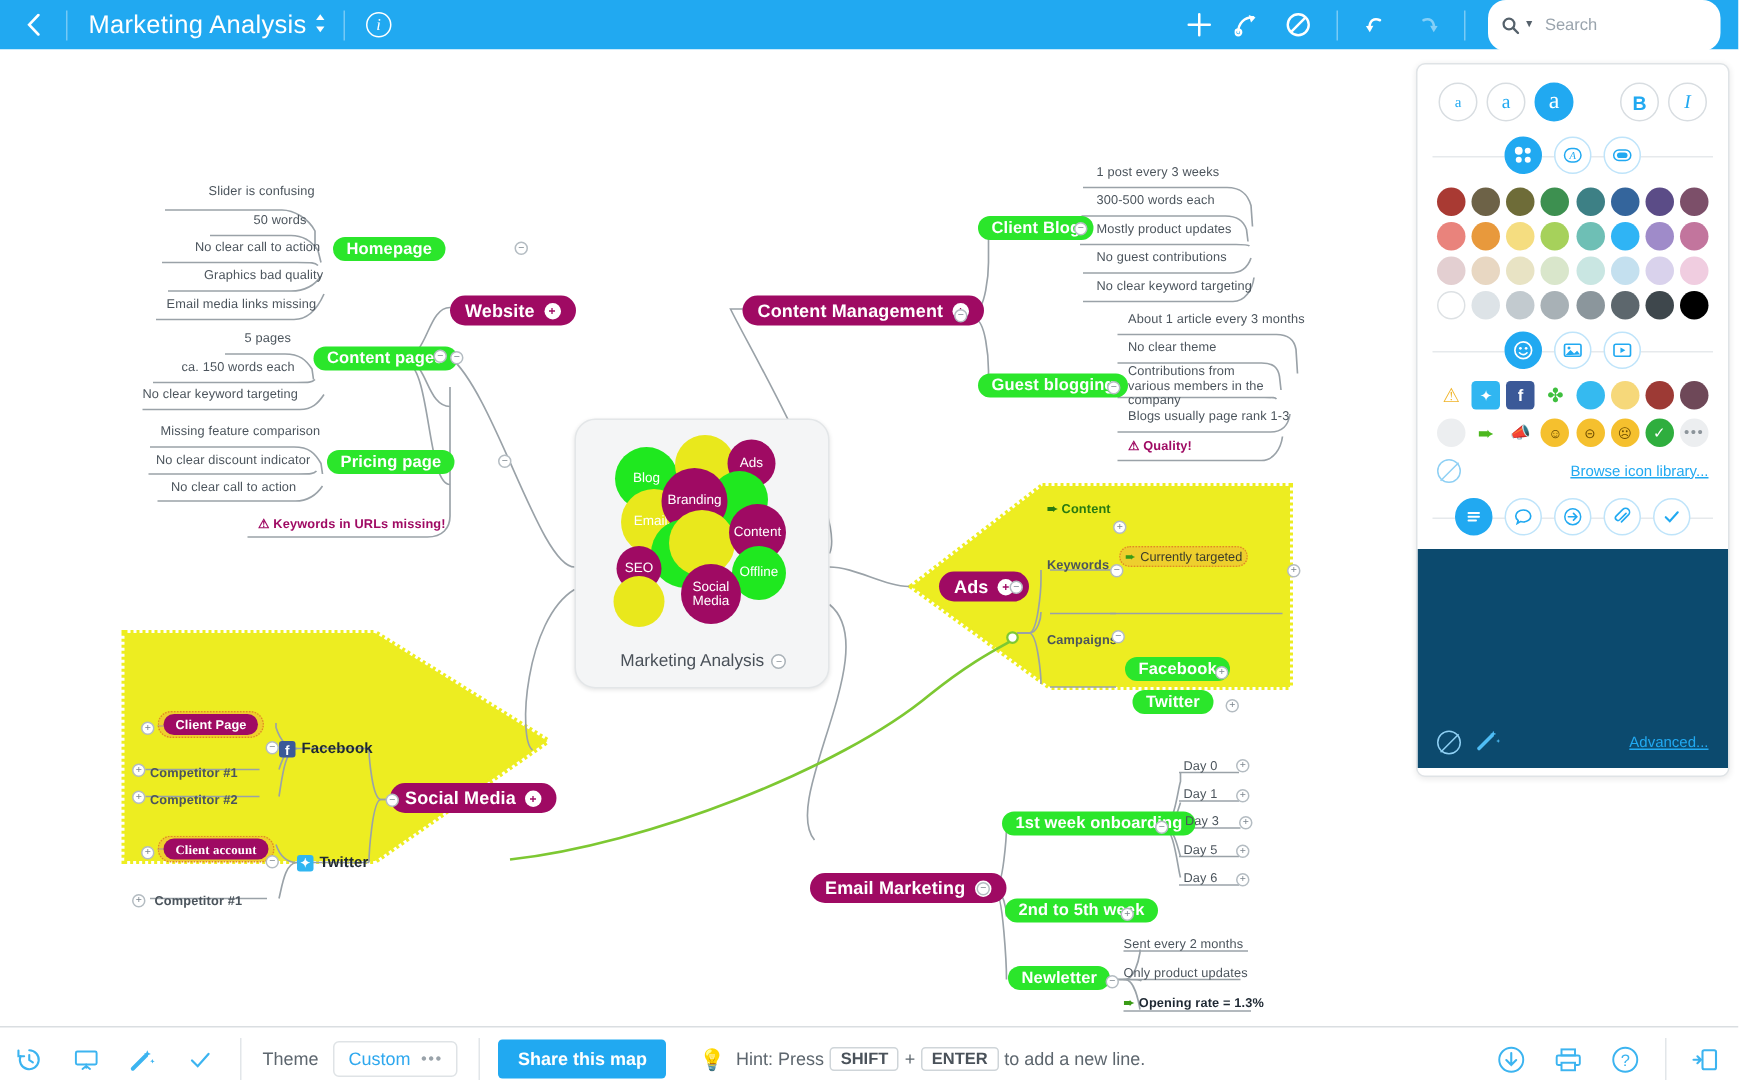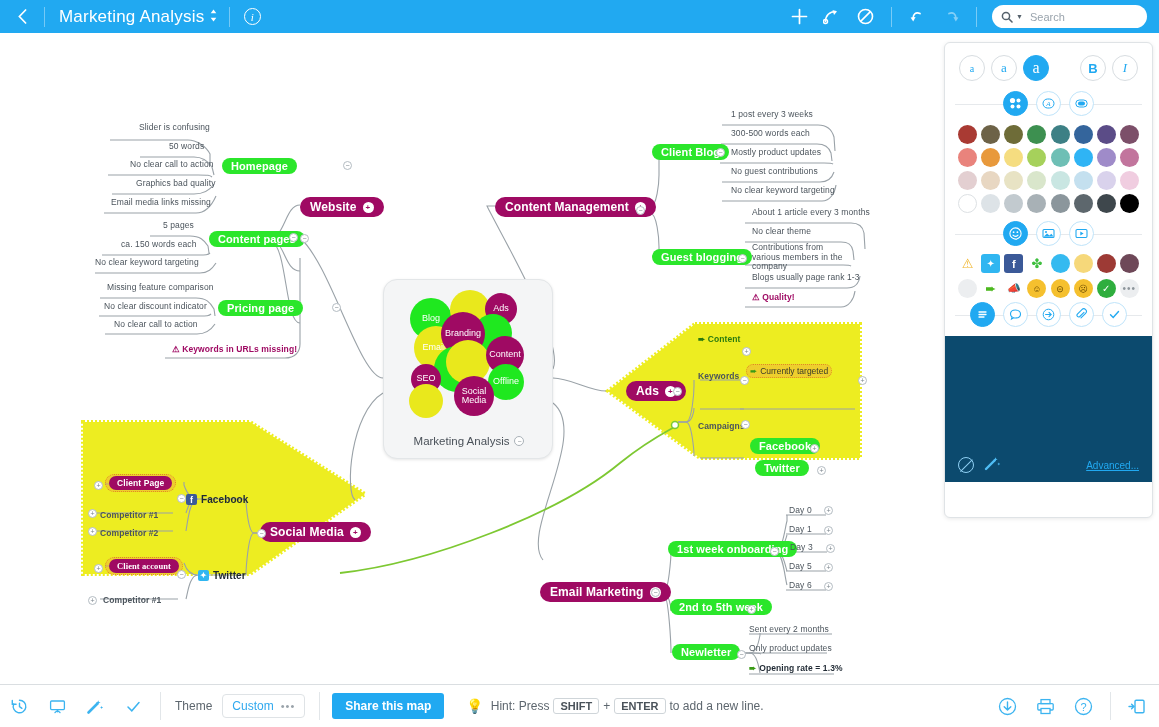--- a/index.html
+++ b/index.html
@@ -25,21 +25,21 @@
   .circ-i { width:17px; height:17px; border:1.4px solid #fff; border-radius:50%; color:#fff;
     font-size:11px; font-style:italic; display:flex; align-items:center; justify-content:center;
     font-family:"Liberation Serif", serif; }
   .tb-right { margin-left:auto; display:flex; align-items:center; height:33px; padding-right:12px; }
   .tb-icon { width:33px; height:33px; display:flex; align-items:center; justify-content:center;
     color:#fff; }
   .tb-icon.dim { opacity:.45; }
   .tb-vsep { width:1px; height:20px; background:rgba(255,255,255,.40); margin:0 9px; }
   .search {
     width:155px; height:23px; background:#fff; border-radius:12px; display:flex; align-items:center;
-    padding:6px 9px; margin-left:6px;
+    padding:17px 9px; margin-left:6px;
   }
   .search .sico { color:#55616b; font-size:12px; margin-right:3px; display:flex; align-items:center;}
   .search .scar { color:#55616b; font-size:7px; margin-right:7px; }
   .search input { border:0; outline:0; font-size:11px; color:#3b4650; width:110px;
     font-family:"Liberation Sans", sans-serif; background:transparent; }
   .search input::placeholder { color:#9aa4ad; }
 
   
   .leftstrip {
     position:absolute; left:6px; top:45px; width:25px;
@@ -697,20 +697,24 @@
       <div class="ibtn plain"></div>
       <div class="ibtn" style="color:#4cb81e;font-size:13px;">➨</div>
       <div class="ibtn" style="font-size:11px;">📣</div>
       <div class="ibtn" style="background:#f5c02e;color:#6a4a00;font-size:9px;">☺</div>
       <div class="ibtn" style="background:#f5c02e;color:#6a4a00;font-size:9px;">⊝</div>
       <div class="ibtn" style="background:#f5c02e;color:#6a4a00;font-size:9px;">☹</div>
       <div class="ibtn" style="background:#2fae3e;color:#fff;font-size:10px;">✓</div>
       <div class="ibtn plain" style="color:#8d959b;font-size:10px;letter-spacing:1px;">•••</div>
     </div>
 
+    <div class="linkrow">
+      <div class="nolink"></div>
+      <div class="browselink">Browse icon library...</div>
+    </div>
 
     <div class="notetabs">
       <div class="ntline"></div>
       <div class="ntb on">
         <svg width="13" height="13" viewBox="0 0 13 13">
             <g stroke="#fff" stroke-width="1.3" stroke-linecap="round">
               <path d="M3 4h7M3 6.5h7M3 9h5"></path>
             </g>
           </svg>
       </div>

